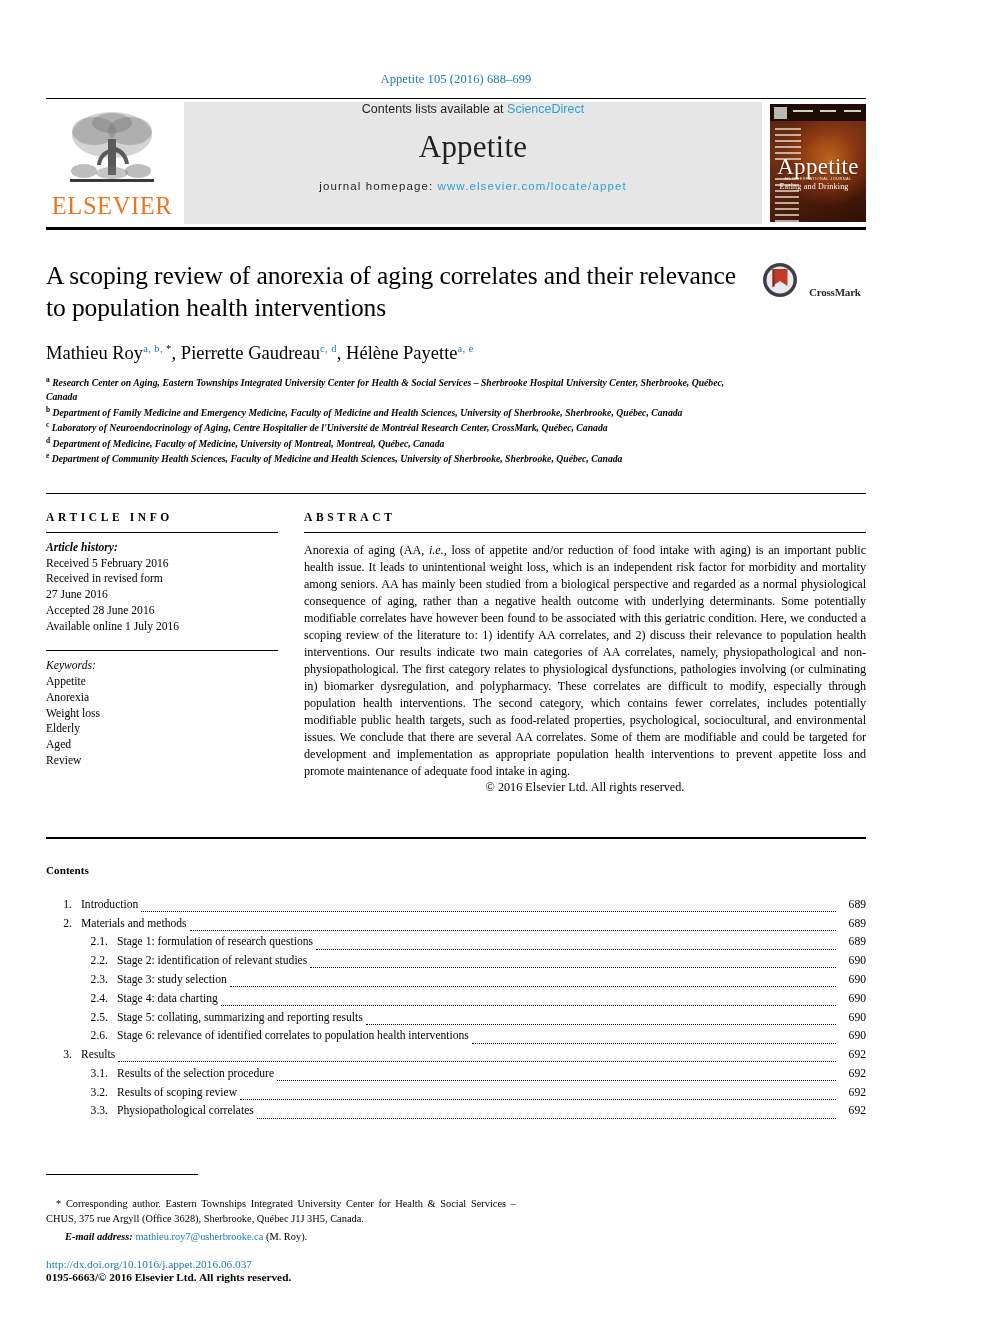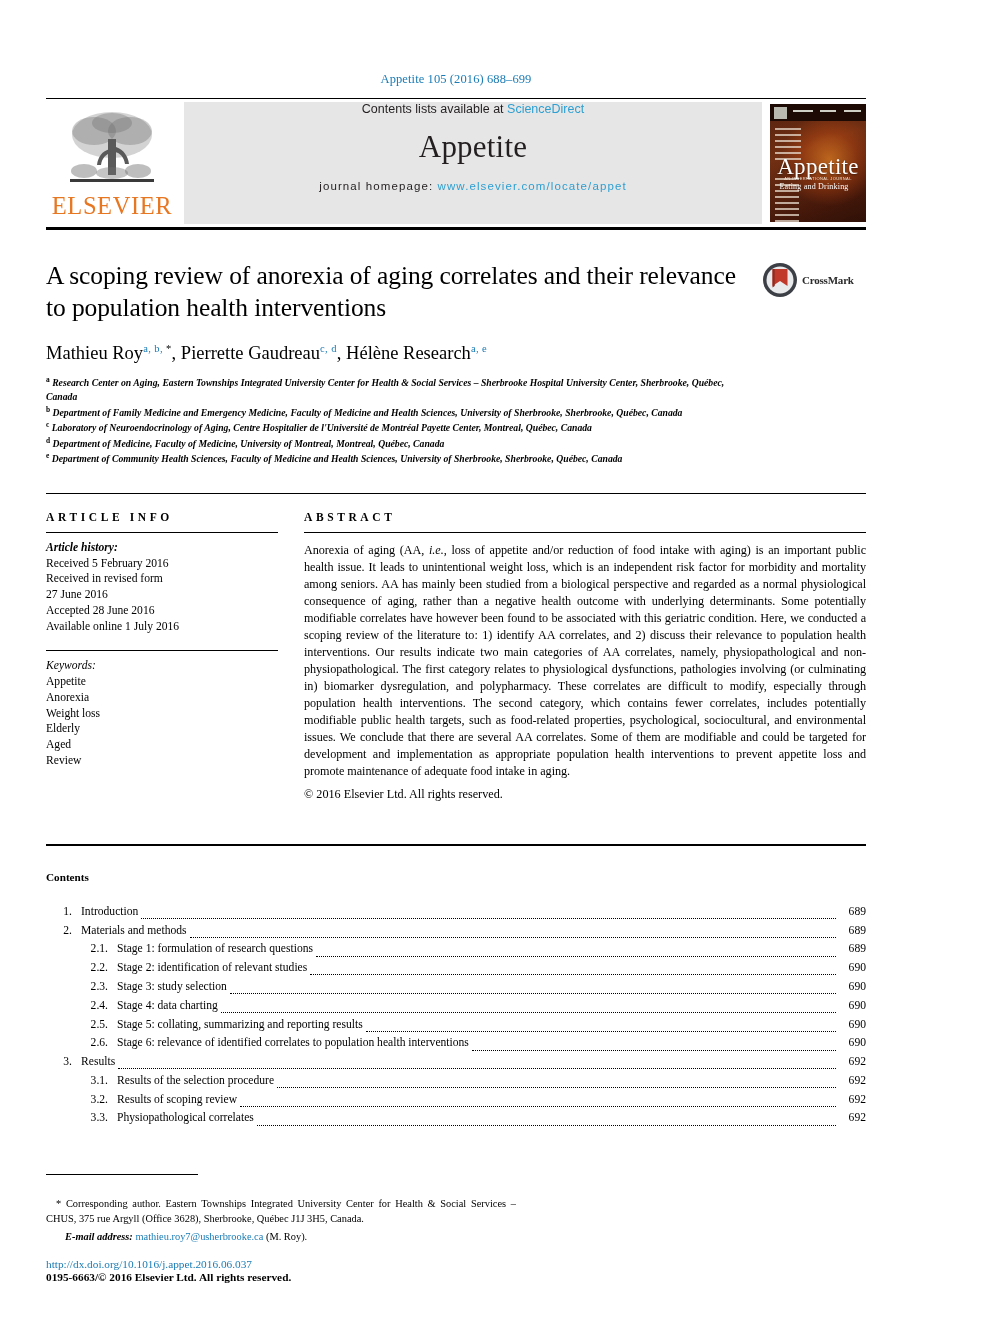--- a/index.html
+++ b/index.html
@@ -111,21 +111,21 @@
     margin-top: 19px;
     color: #000;
   }
   .authors sup { color: #1a7bb5; font-size: 10.5px; vertical-align: super; letter-spacing: .4px; }
   .authors sup.star { color: #000; }
   .affils { margin-top: 11px; font-size: 9.7px; font-style: italic; line-height: 1.45; color: #000; font-weight: bold; }
   .affils div { margin-bottom: 0.3px; }
   .affils sup { font-style: normal; font-size: 7.4px; vertical-align: super; }
 
   
-  .crossmark { position: absolute; right: 0; top: 2px; width: 104px; display: flex; align-items: center; gap: 4px; }
+  .crossmark { position: absolute; right: 0; top: 2px; width: 104px; display: flex; align-items: flex-end; gap: 11px; }
   .cm-circle { width: 36px; height: 36px; flex: 0 0 36px; position: relative; }
   .cm-text { font-family: "Liberation Serif", serif; font-size: 11px; font-weight: bold; color: #2b2b2b; letter-spacing: -0.2px; }
 
   
   .rule-mid { border-top: 1.3px solid #000; margin-top: 26px; }
   .info-row { display: flex; margin-top: 17px; }
   .col-info { width: 258px; flex: 0 0 258px; padding-right: 26px; }
   .col-abs { flex: 1 1 auto; }
   .sec-head {
     font-family: "Liberation Serif", serif;
@@ -139,21 +139,21 @@
   .kw-block .hr-under { margin-top: 0; }
   .kw-list { font-size: 11.6px; line-height: 1.37; margin-top: 7px; }
   .abs-text {
     font-size: 12.2px;
     line-height: 1.395;
     text-align: justify;
     margin-top: 9px;
     letter-spacing: -0.05px;
   }
   .abs-text i { font-style: italic; }
-  .abs-copy { text-align: left; margin-top: 7px; font-size: 12.2px; }
+  .abs-copy { text-align: center; font-size: 12.2px; }
 
   
   .rule-contents { border-top: 2.6px solid #000; margin-top: 42px; }
   .contents-title { font-size: 11.2px; font-weight: bold; margin-top: 25px; }
   .toc { margin-top: 20px; font-size: 11.6px; }
   .toc-item { display: flex; align-items: flex-end; line-height: 1.62; }
   .toc-num { flex: 0 0 auto; text-align: right; }
   .toc-num.l1 { width: 26px; }
   .toc-num.l2 { width: 62px; }
   .toc-label { flex: 0 0 auto; padding-left: 9px; white-space: nowrap; }
@@ -261,27 +261,27 @@
           <path d="M10.5 7 h15 v17 l-7.5 -5 l-7.5 5 Z" fill="#c0392b"></path>
           <path d="M10.5 7 h2.2 v17 l-2.2 1.4 Z" fill="#8e2b20"></path>
         </svg>
       </div>
       <div class="cm-text">CrossMark</div>
     </div>
 
     <h1 class="art-title">A scoping review of anorexia of aging correlates and their relevance to population health interventions</h1>
 
     <div class="authors">
-      <span><span>Mathieu Roy</span><sup>a, b, </sup><sup class="star">*</sup></span><span>, </span><span><span>Pierrette Gaudreau</span><sup>c, d</sup></span><span>, </span><span><span>Hélène Research</span><sup>a, e</sup></span>
+      <span><span>Mathieu Roy</span><sup>a, b, </sup><sup class="star">*</sup></span><span>, </span><span><span>Pierrette Gaudreau</span><sup>c, d</sup></span><span>, </span><span><span>Hélène Payette</span><sup>a, e</sup></span>
     </div>
 
     <div class="affils">
       <div><sup>a</sup> <span>Research Center on Aging, Eastern Townships Integrated University Center for Health &amp; Social Services – Sherbrooke Hospital University Center, Sherbrooke, Québec, Canada</span></div>
       <div><sup>b</sup> <span>Department of Family Medicine and Emergency Medicine, Faculty of Medicine and Health Sciences, University of Sherbrooke, Sherbrooke, Québec, Canada</span></div>
-      <div><sup>c</sup> <span>Laboratory of Neuroendocrinology of Aging, Centre Hospitalier de l'Université de Montréal Payette Center, Montreal, Québec, Canada</span></div>
+      <div><sup>c</sup> <span>Laboratory of Neuroendocrinology of Aging, Centre Hospitalier de l'Université de Montréal Research Center, CrossMark, Québec, Canada</span></div>
       <div><sup>d</sup> <span>Department of Medicine, Faculty of Medicine, University of Montreal, Montreal, Québec, Canada</span></div>
       <div><sup>e</sup> <span>Department of Community Health Sciences, Faculty of Medicine and Health Sciences, University of Sherbrooke, Sherbrooke, Québec, Canada</span></div>
     </div>
   </div>
 
   <div class="rule-mid"></div>
 
   <div class="info-row">
 
     <div class="col-info">

